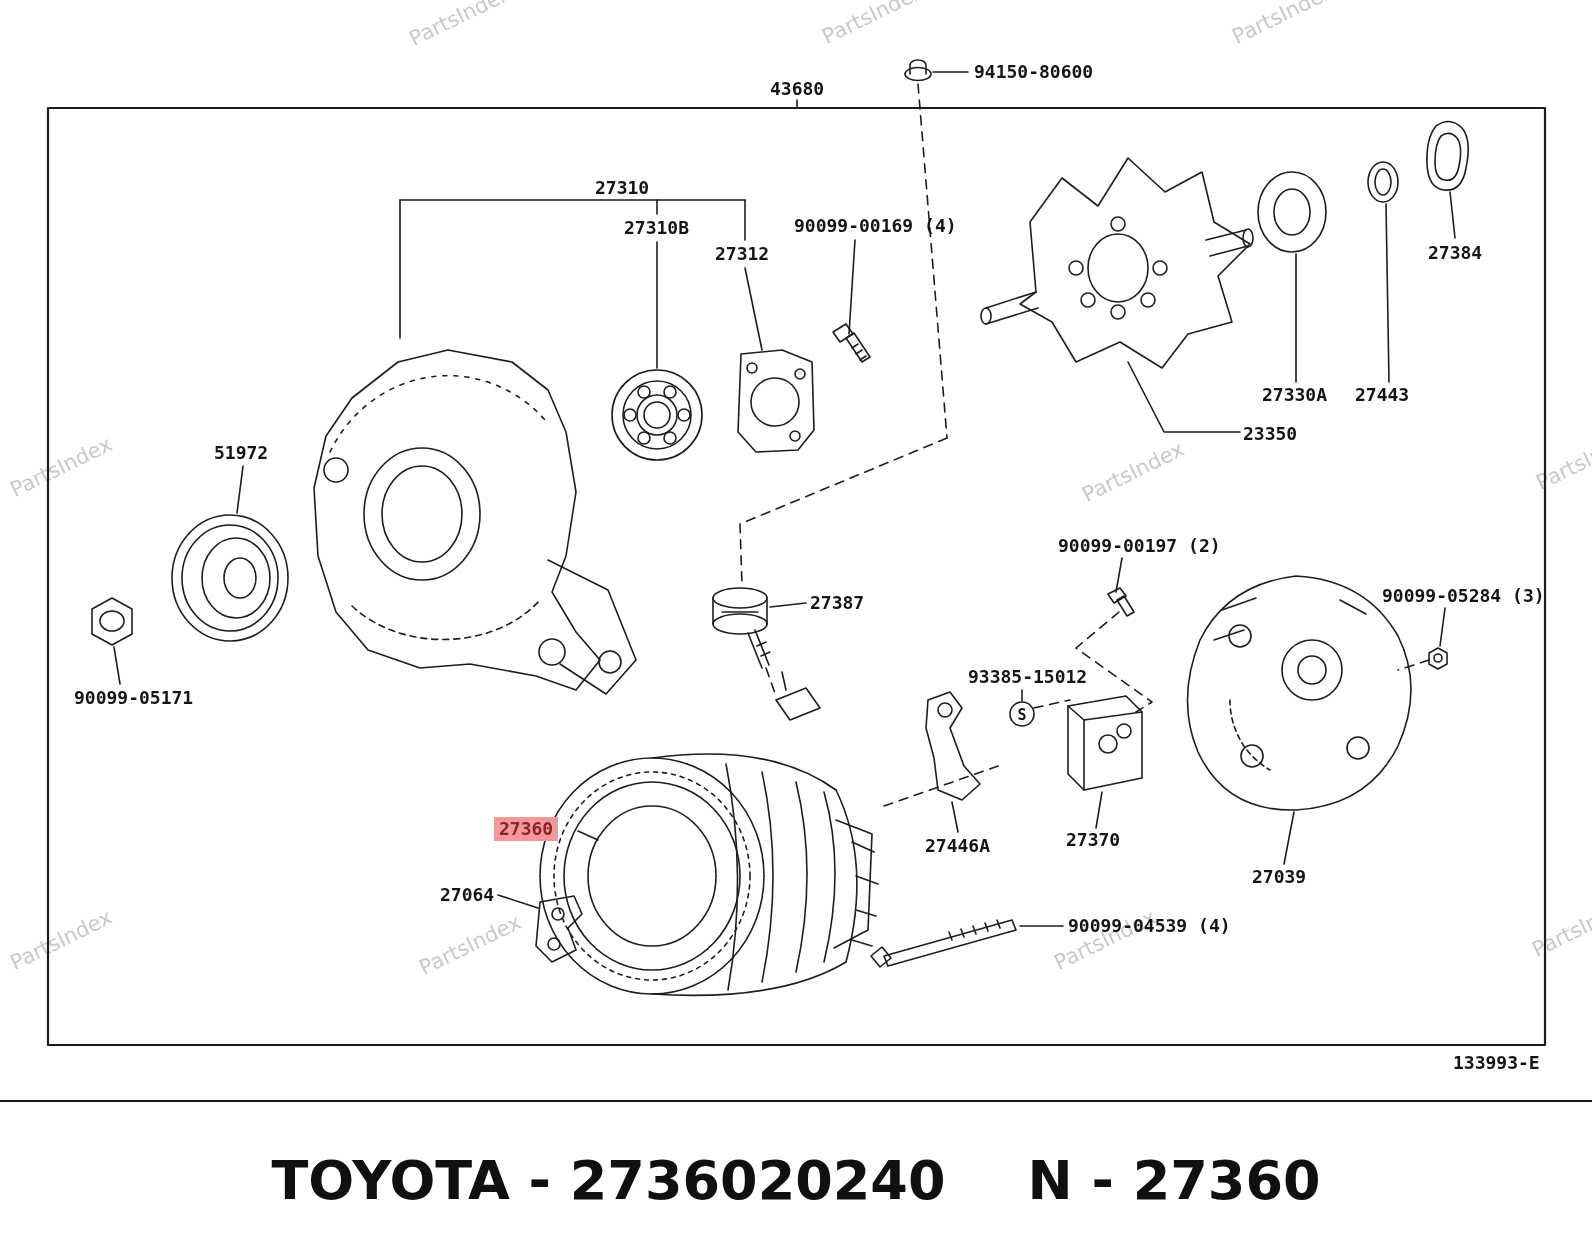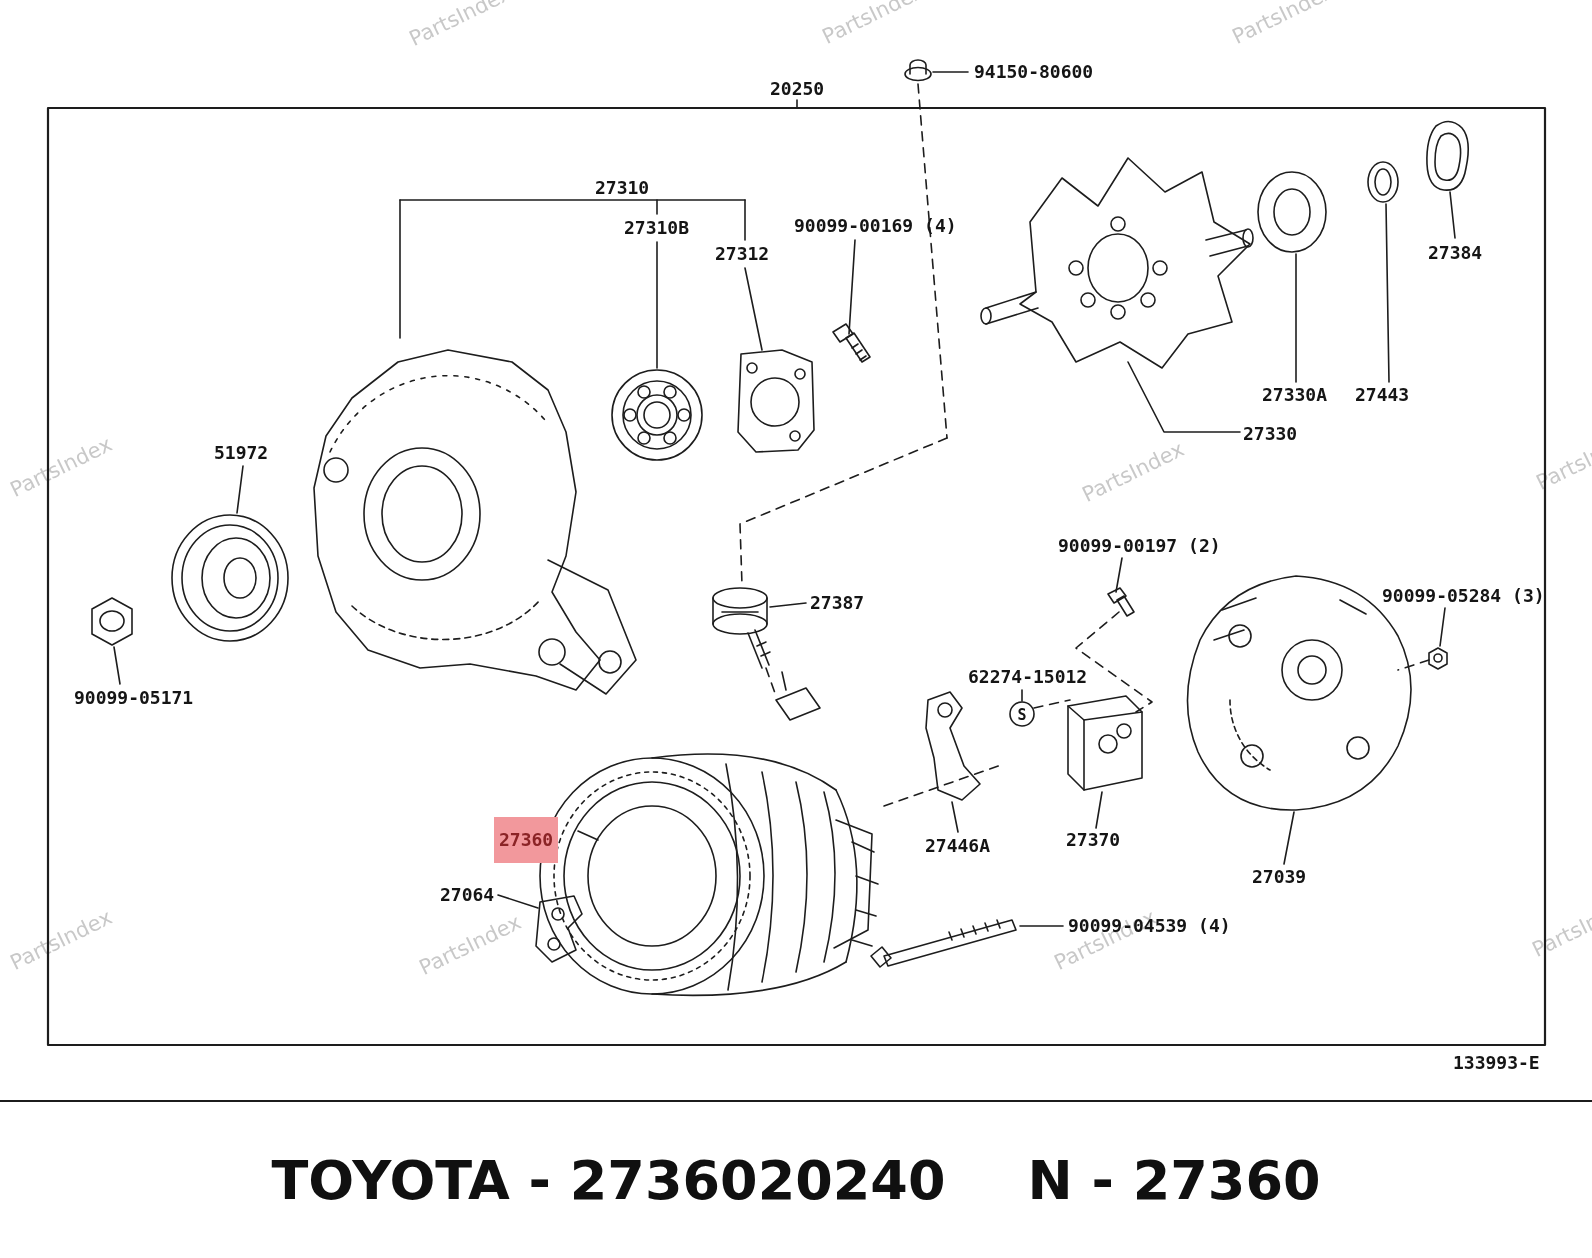--- a/index.html
+++ b/index.html
@@ -9,21 +9,21 @@
 
   .watermark { position:absolute; color:rgba(110,110,110,0.38); font-size:21px;
                transform:rotate(-26deg); white-space:nowrap; user-select:none;
                font-family:"DejaVu Sans", sans-serif; }
 
   svg.art { position:absolute; left:0; top:0; }
 
   .plabel { position:absolute; font-family:"DejaVu Sans Mono", monospace;
             font-weight:bold; font-size:18px; line-height:22px; color:#151515;
             white-space:nowrap; }
-  .plabel.highlight { background:#f2989c; color:#8b2426; padding:12px 5px; }
+  .plabel.highlight { background:#f2989c; color:#8b2426; padding:1px 5px; }
 
   .footer-divider { position:absolute; left:0; top:1100px; width:1592px; height:0;
                     border-top:2px solid #1c1c1c; }
   .footer { position:absolute; left:0; top:1102px; width:1592px; height:156px;
             display:flex; align-items:center; justify-content:center; gap:82px;
             font-family:"DejaVu Sans", sans-serif; font-weight:bold;
             font-size:54px; color:#101010; }
 </style>
 </head>
 <body>
@@ -264,35 +264,35 @@
         <line x1="964" y1="937" x2="961" y2="929"></line>
         <line x1="976" y1="934" x2="973" y2="926"></line>
         <line x1="988" y1="931" x2="985" y2="923"></line>
         <line x1="1000" y1="928" x2="997" y2="920"></line>
         <line x1="1063" y1="926" x2="1020" y2="926"></line>
       </g>
     </g>
   </svg>
 
   <div class="plabel" style="left:974px;top:61px">94150-80600</div>
-  <div class="plabel" style="left:770px;top:78px">20250</div>
+  <div class="plabel" style="left:770px;top:78px">43680</div>
   <div class="plabel" style="left:595px;top:177px">27310</div>
   <div class="plabel" style="left:624px;top:217px">27310B</div>
   <div class="plabel" style="left:715px;top:243px">27312</div>
   <div class="plabel" style="left:794px;top:215px">90099-00169 (4)</div>
   <div class="plabel" style="left:1428px;top:242px">27384</div>
   <div class="plabel" style="left:214px;top:442px">51972</div>
   <div class="plabel" style="left:1262px;top:384px">27330A</div>
   <div class="plabel" style="left:1355px;top:384px">27443</div>
-  <div class="plabel" style="left:1243px;top:423px">27330</div>
+  <div class="plabel" style="left:1243px;top:423px">23350</div>
   <div class="plabel" style="left:74px;top:687px">90099-05171</div>
   <div class="plabel" style="left:810px;top:592px">27387</div>
   <div class="plabel" style="left:1058px;top:535px">90099-00197 (2)</div>
   <div class="plabel" style="left:1382px;top:585px">90099-05284 (3)</div>
-  <div class="plabel" style="left:968px;top:666px">62274-15012</div>
+  <div class="plabel" style="left:968px;top:666px">93385-15012</div>
   <div class="plabel" style="left:925px;top:835px">27446A</div>
   <div class="plabel" style="left:1066px;top:829px">27370</div>
   <div class="plabel highlight" style="left:494px;top:817px">27360</div>
   <div class="plabel" style="left:440px;top:884px">27064</div>
   <div class="plabel" style="left:1252px;top:866px">27039</div>
   <div class="plabel" style="left:1068px;top:915px">90099-04539 (4)</div>
   <div class="plabel" style="left:1453px;top:1052px">133993-E</div>
 
   <div class="footer-divider"></div>
   <div class="footer">

